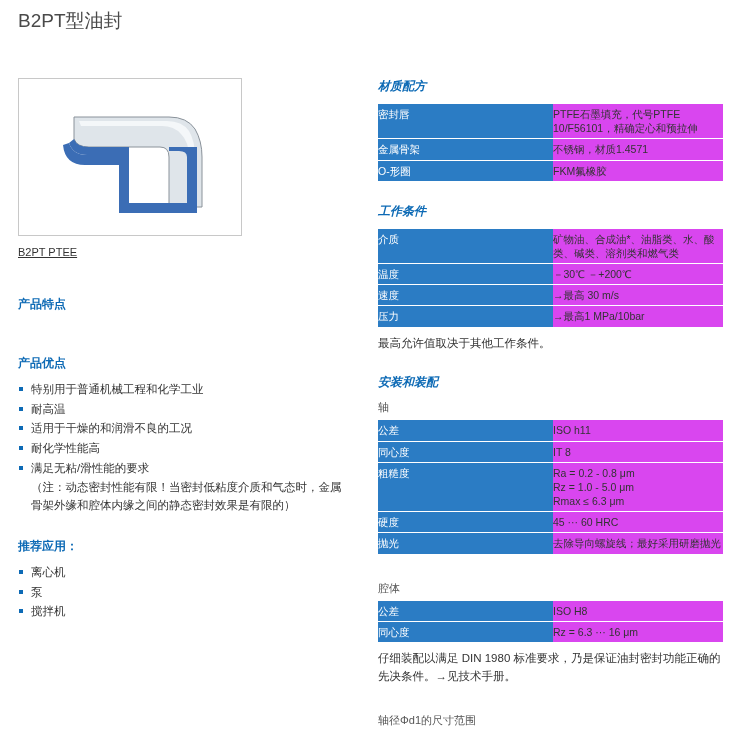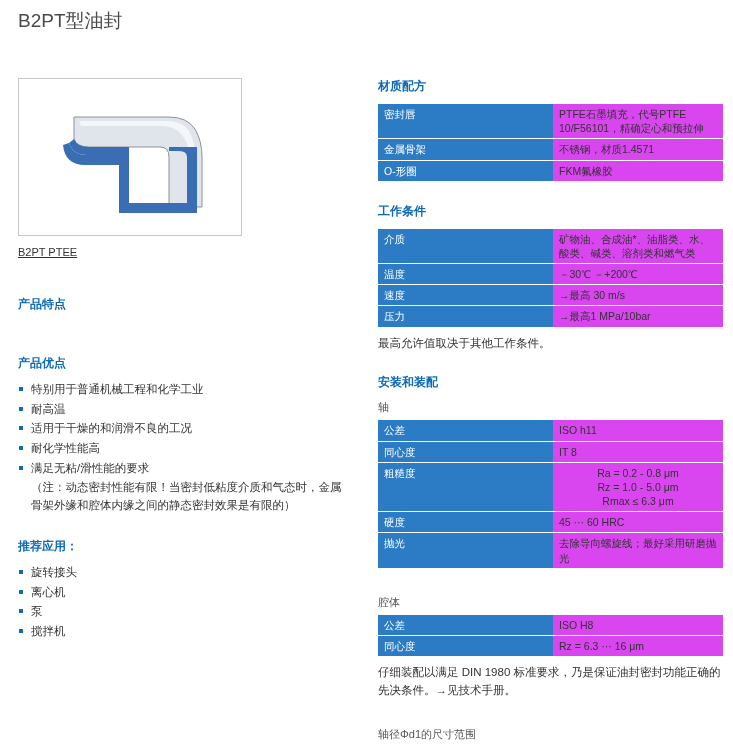--- a/index.html
+++ b/index.html
@@ -47,20 +47,21 @@
     margin-top: 10px;
     font-size: 11px;
     color: #333333;
     text-decoration: underline;
   }
   .section-head {
     color: #0d6ab5;
     font-size: 12px;
     font-weight: bold;
     margin-bottom: 9px;
+    font-style: italic;
   }
   .sub-head {
     color: #555555;
     font-size: 11px;
     margin: 13px 0 5px 0;
   }
   .blue-head {
     color: #0d6ab5;
     font-size: 12px;
     font-weight: bold;
@@ -93,21 +94,21 @@
     color: #333;
     margin: 2px 0 0 13px;
     text-indent: 0;
   }
   table.spec {
     border-collapse: collapse;
     width: 100%;
     table-layout: fixed;
   }
   table.spec td {
-    padding: 3px 6px;
+    padding: 3px 0;
     font-size: 10.5px;
     vertical-align: top;
     line-height: 1.35;
   }
   table.spec td.k {
     background: #2b7cc4;
     color: #ffffff;
     width: 175px;
     border-bottom: 1px solid #ffffff;
   }
@@ -118,21 +119,21 @@
   }
   table.spec tr:last-child td { border-bottom: none; }
   .para {
     font-size: 11.5px;
     line-height: 1.55;
     color: #333;
     margin-top: 8px;
   }
   .gap-lg { height: 22px; }
   .gap-md { height: 14px; }
-  .multi-line { white-space: pre-line; text-align: center; }
+  .multi-line { white-space: pre-line; }
 </style>
 </head>
 <body>
 
 <div class="page-title">B2PT型油封</div>
 
 <div class="col-left">
 
   <div class="figure-box">
     <svg width="224" height="158" viewBox="0 0 224 158">
@@ -167,21 +168,20 @@
     <li>耐化学性能高</li>
     <li>满足无粘/滑性能的要求</li>
   </ul>
   <div class="note-para">（注：动态密封性能有限！当密封低粘度介质和气态时，金属骨架外缘和腔体内缘之间的静态密封效果是有限的）</div>
 
   <div style="height:24px"></div>
   <div class="blue-head">推荐应用：</div>
 
   <div style="height:9px"></div>
   <ul class="bullets">
-    <li>旋转接头</li>
     <li>离心机</li>
     <li>泵</li>
     <li>搅拌机</li>
   </ul>
 
 </div>
 
 <div class="col-right">
 
   <div class="section-head">材质配方</div>

